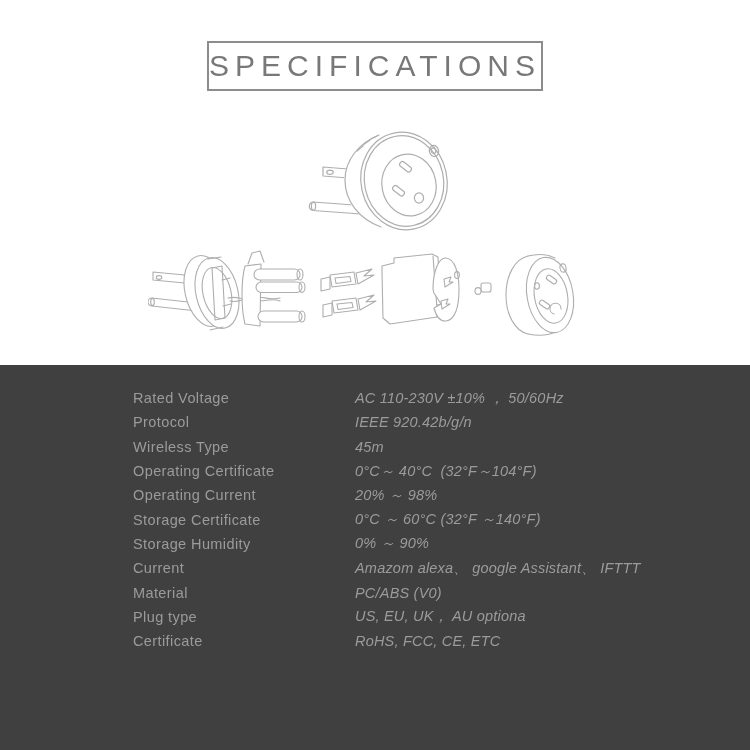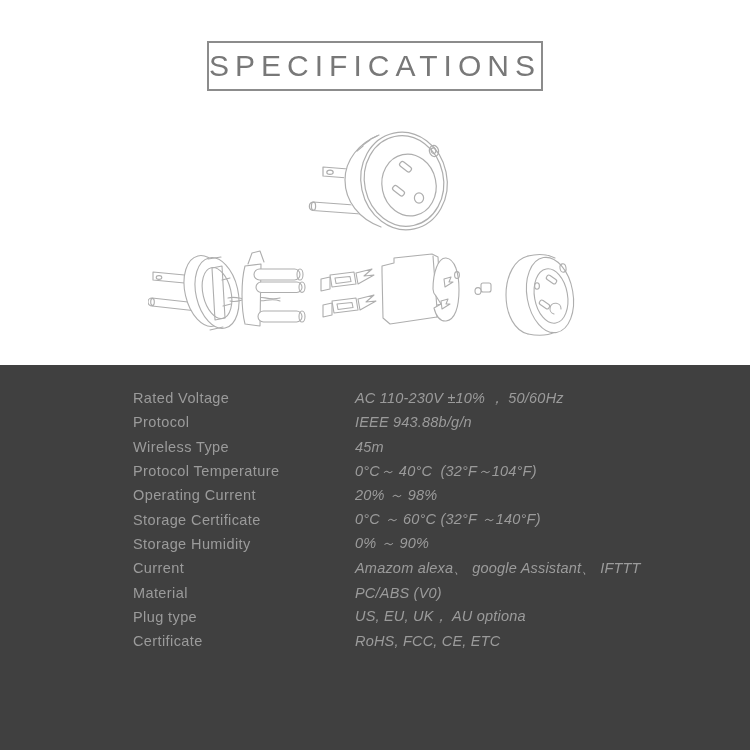--- a/index.html
+++ b/index.html
@@ -170,28 +170,28 @@
 
   <div class="spec-section">
     <div class="spec-table">
 
       <div class="spec-row">
         <div class="spec-label">Rated Voltage</div>
         <div class="spec-value">AC 110-230V ±10% ， 50/60Hz</div>
       </div>
       <div class="spec-row">
         <div class="spec-label">Protocol</div>
-        <div class="spec-value">IEEE 943.88b/g/n</div>
+        <div class="spec-value">IEEE 920.42b/g/n</div>
       </div>
       <div class="spec-row">
         <div class="spec-label">Wireless Type</div>
         <div class="spec-value">45m</div>
       </div>
       <div class="spec-row">
-        <div class="spec-label">Protocol Temperature</div>
+        <div class="spec-label">Operating Certificate</div>
         <div class="spec-value">0°C～ 40°C  (32°F～104°F)</div>
       </div>
       <div class="spec-row">
         <div class="spec-label">Operating Current</div>
         <div class="spec-value">20% ～ 98%</div>
       </div>
       <div class="spec-row">
         <div class="spec-label">Storage Certificate</div>
         <div class="spec-value">0°C ～ 60°C (32°F ～140°F)</div>
       </div>

